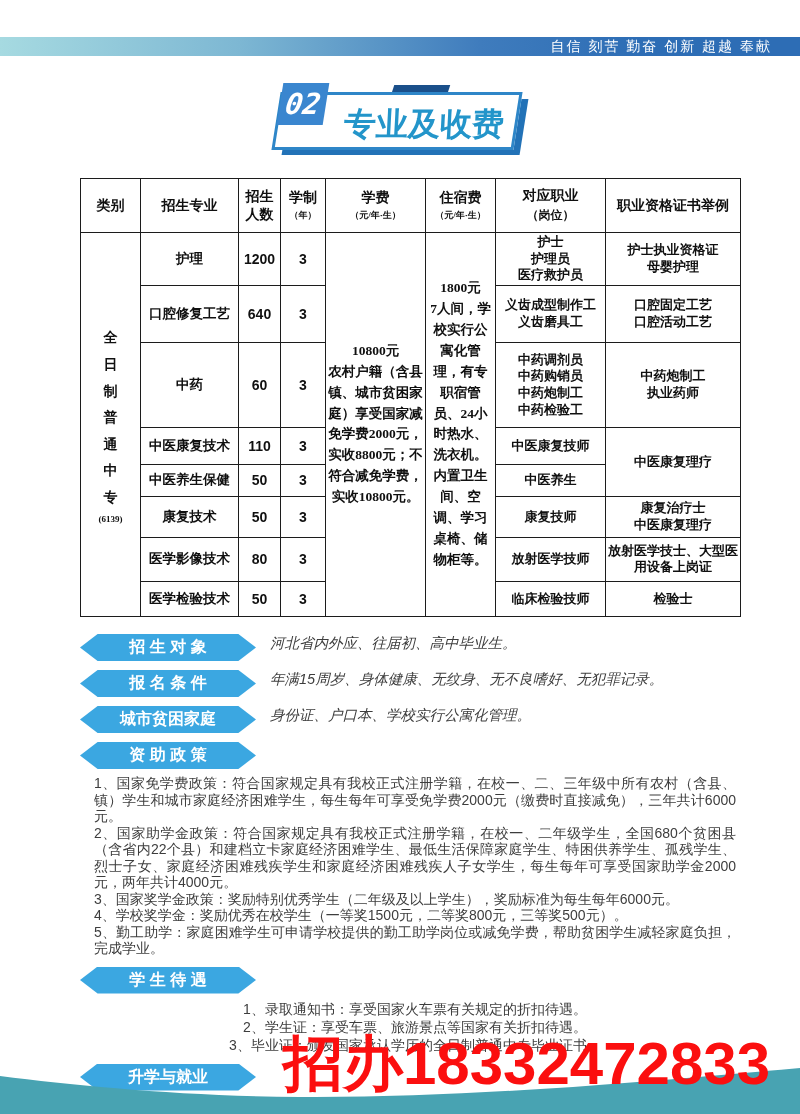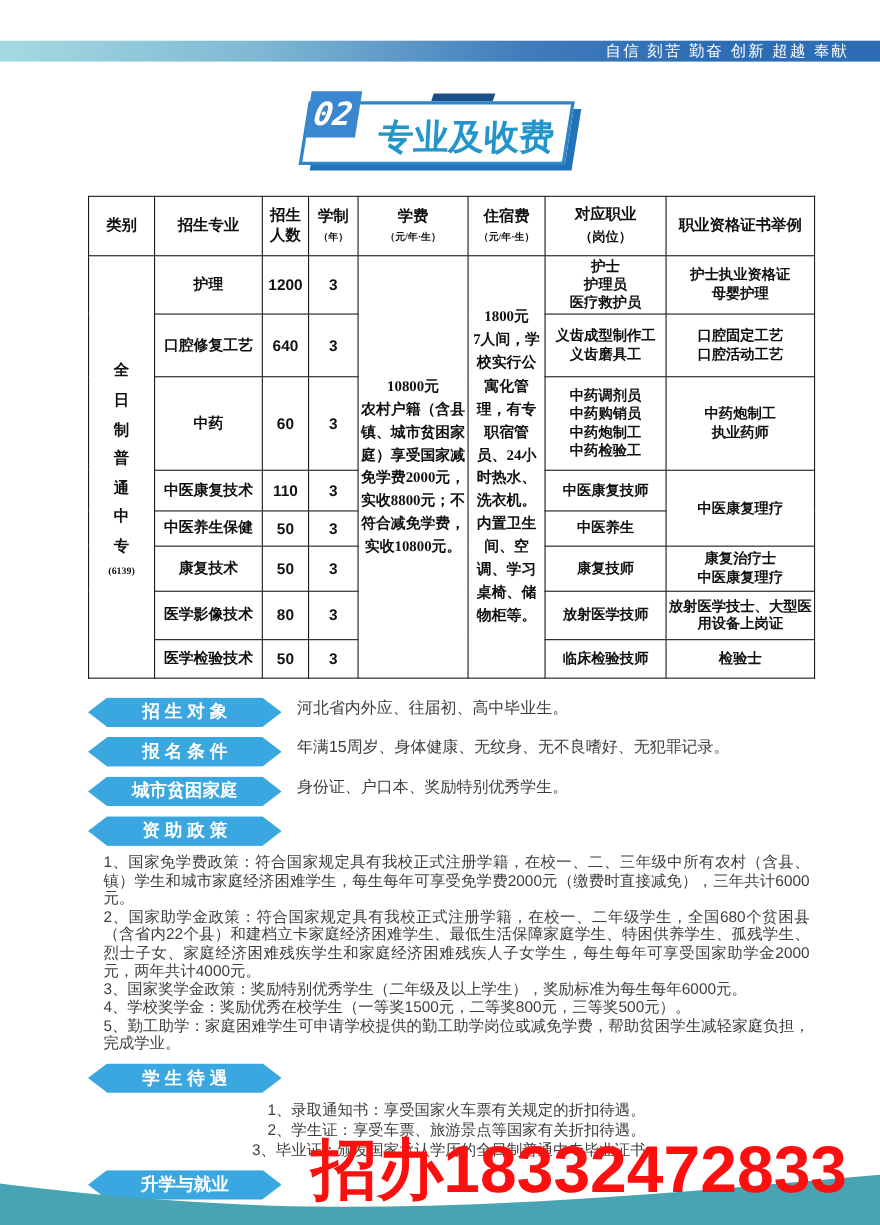--- a/index.html
+++ b/index.html
@@ -41,21 +41,21 @@
   tr.r1{height:50px;} tr.r2{height:57px;} tr.r3{height:85px;} tr.r4{height:37px;}
   tr.r5{height:32px;} tr.r6{height:41px;} tr.r7{height:44px;} tr.r8{height:35px;}
 
   
   .sections{position:absolute;left:80px;top:634px;width:662px;color:#3d3d3d;}
   .badge-hex{box-sizing:border-box;width:176px;height:27px;background:#3ba7e1;
     clip-path:polygon(0 50%,10% 0,90% 0,100% 50%,90% 100%,10% 100%);
     color:#ffffff;font-weight:bold;font-size:16px;display:flex;align-items:center;
     justify-content:center;white-space:nowrap;flex:0 0 auto;}
   .sec-inline{display:flex;align-items:flex-start;margin-top:0;margin-bottom:9px;}
-  .sec-inline .sec-text{margin-left:14px;font-size:14.5px;}
+  .sec-inline .sec-text{margin-left:14px;font-size:14.5px;font-style:italic;}
   .sec-block{margin-bottom:0;}
   .sec-block .badge-hex{margin-bottom:6px;}
   .sec-list{padding:0 6px 0 14px;text-align:justify;}
   .sec-list p{margin:0;font-size:14px;line-height:16.5px;}
   .sec-list.loose p{line-height:18px;text-align:center;} .gap-m{height:10px;}
 
   
   .wave{position:absolute;left:0;bottom:0;width:800px;height:80px;}
   .hotline{position:absolute;left:283px;top:1032px;font-size:60px;line-height:1.05;
     font-weight:bold;color:#fb0f0f;white-space:nowrap;letter-spacing:0px;}
@@ -211,21 +211,21 @@
       <div class="sec-text">河北省内外应、往届初、高中毕业生。</div>
     </div>
 
     <div class="sec-inline">
       <div class="badge-hex">报 名 条 件</div>
       <div class="sec-text">年满15周岁、身体健康、无纹身、无不良嗜好、无犯罪记录。</div>
     </div>
 
     <div class="sec-inline">
       <div class="badge-hex">城市贫困家庭</div>
-      <div class="sec-text">身份证、户口本、奖励特别优秀学生。</div>
+      <div class="sec-text">身份证、户口本、学校实行公寓化管理。</div>
     </div>
 
     <div class="sec-block">
       <div class="badge-hex">资 助 政 策</div>
       <div class="sec-list">
         <p>1、国家免学费政策：符合国家规定具有我校正式注册学籍，在校一、二、三年级中所有农村（含县、镇）学生和城市家庭经济困难学生，每生每年可享受免学费2000元（缴费时直接减免），三年共计6000元。</p>
         <p>2、国家助学金政策：符合国家规定具有我校正式注册学籍，在校一、二年级学生，全国680个贫困县（含省内22个县）和建档立卡家庭经济困难学生、最低生活保障家庭学生、特困供养学生、孤残学生、烈士子女、家庭经济困难残疾学生和家庭经济困难残疾人子女学生，每生每年可享受国家助学金2000元，两年共计4000元。</p>
         <p>3、国家奖学金政策：奖励特别优秀学生（二年级及以上学生），奖励标准为每生每年6000元。</p>
         <p>4、学校奖学金：奖励优秀在校学生（一等奖1500元，二等奖800元，三等奖500元）。</p>
         <p>5、勤工助学：家庭困难学生可申请学校提供的勤工助学岗位或减免学费，帮助贫困学生减轻家庭负担，完成学业。</p>

